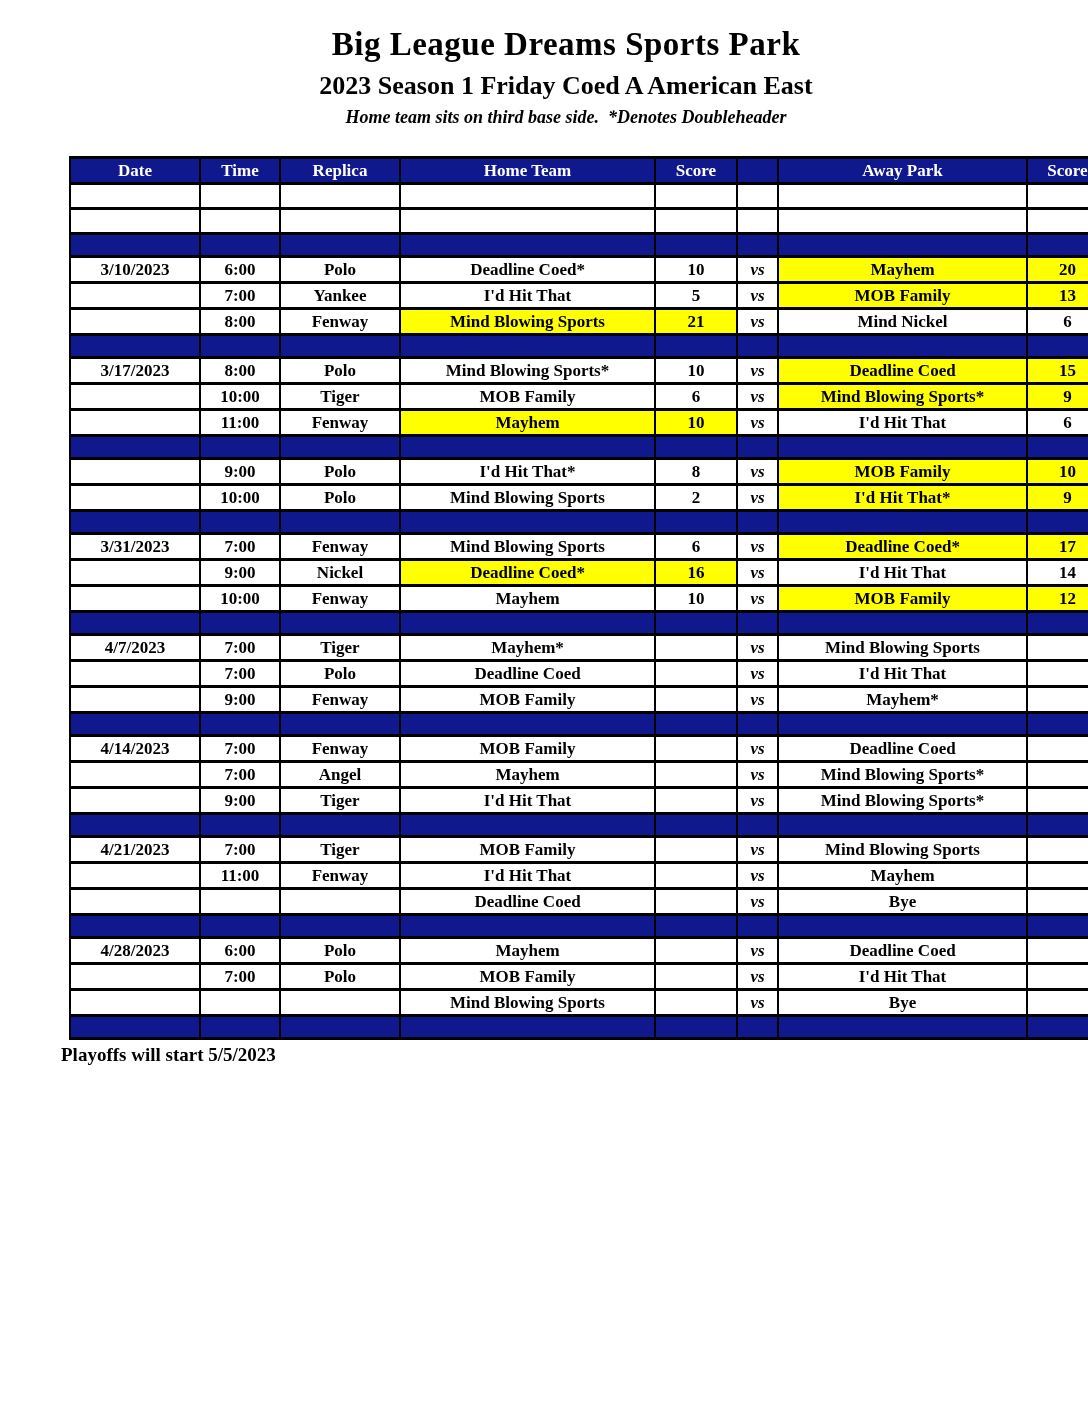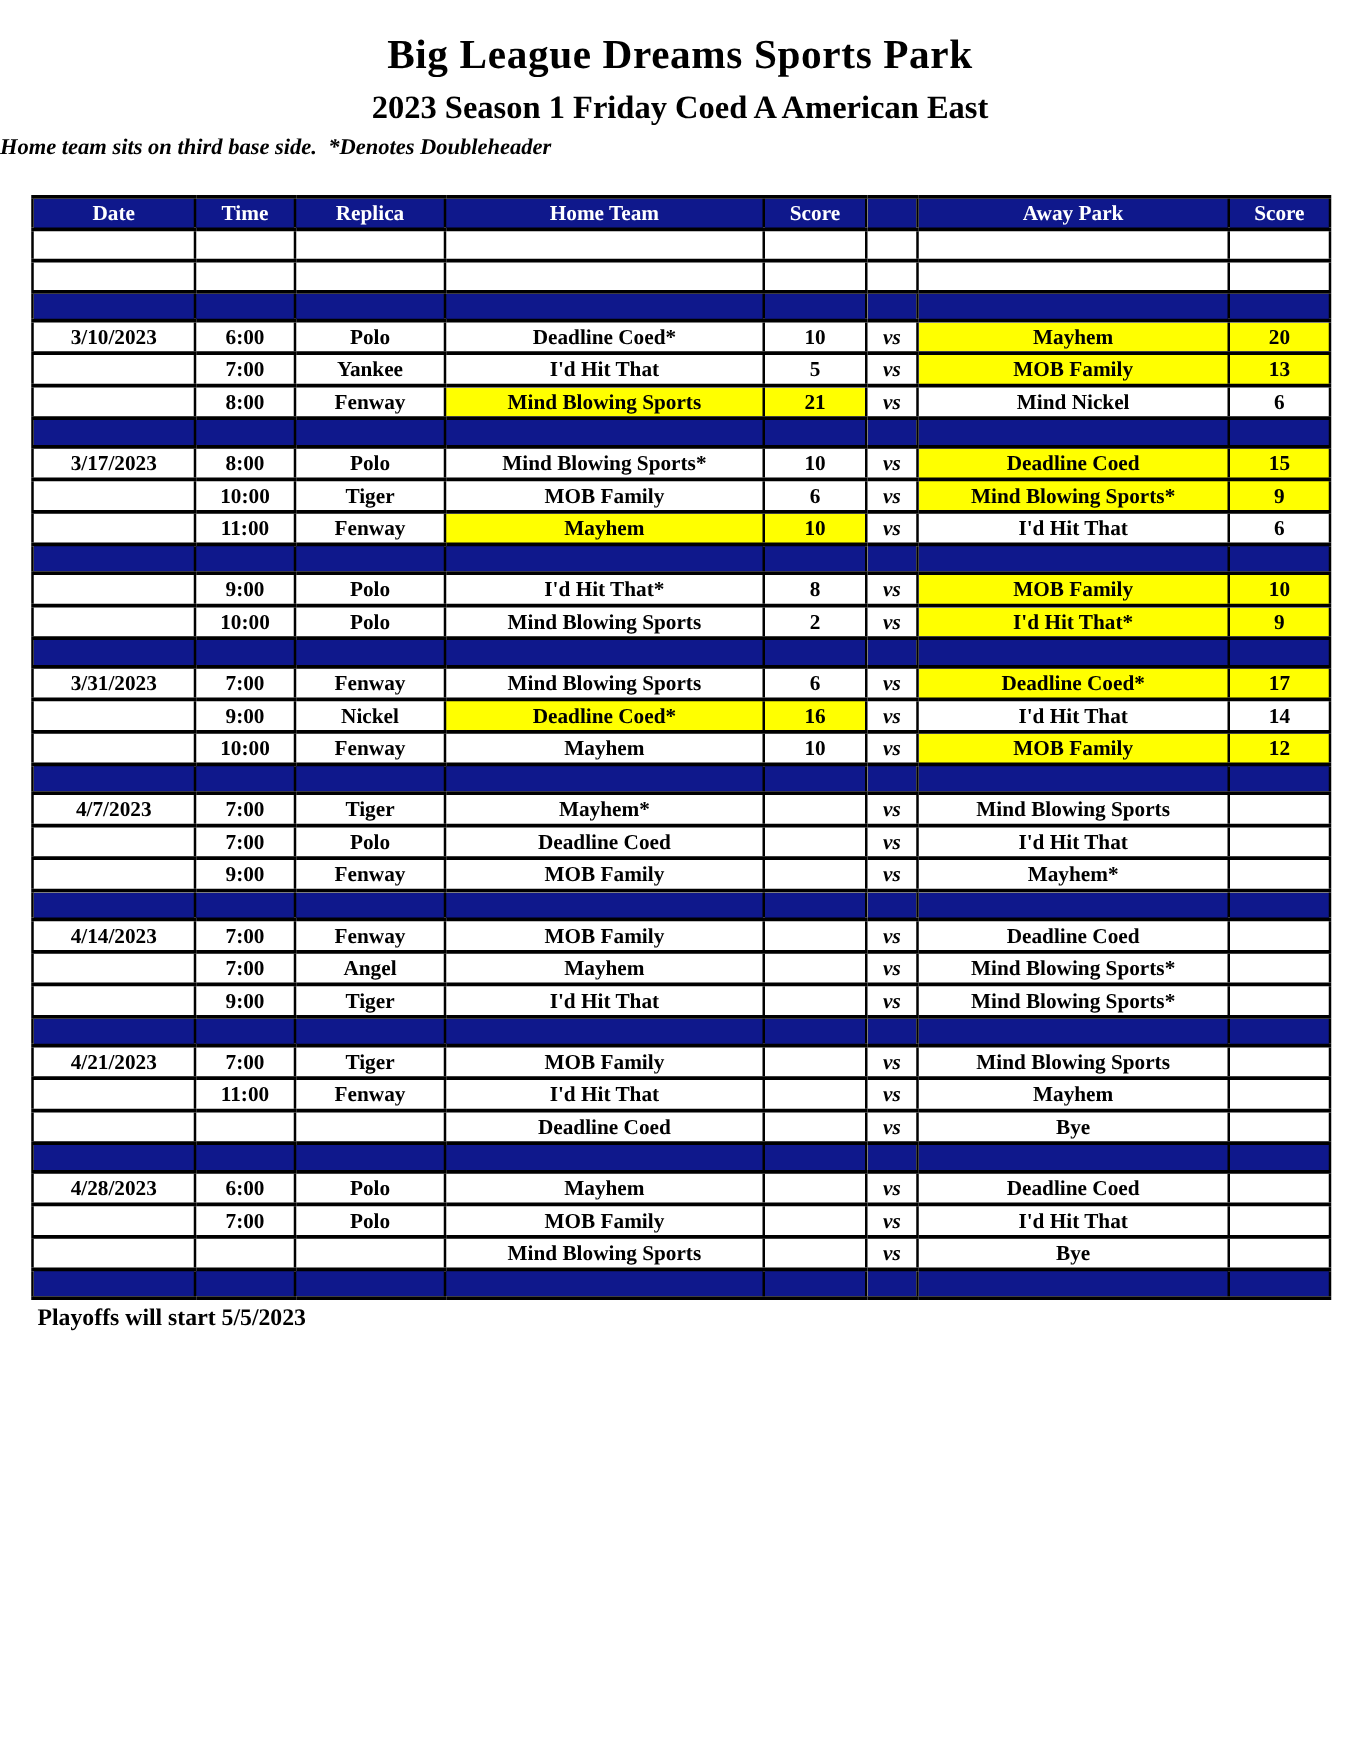--- a/index.html
+++ b/index.html
@@ -13,38 +13,40 @@
     margin: 0; padding: 0;
     background: var(--paper);
     font-family: "Liberation Serif", "DejaVu Serif", serif;
   }
   .page {
     width: 1088px;
     height: 1408px;
     background: var(--paper);
     position: relative;
     overflow: hidden;
+    padding-left: 44px;
   }
   .title {
     margin: 26px 0 0 0;
     text-align: center;
     font-size: 33px;
     font-weight: bold;
     color: var(--ink);
     letter-spacing: 0.5px;
   }
   .subtitle {
     margin: 8px 0 0 0;
     text-align: center;
     font-size: 26px;
     font-weight: bold;
     color: var(--ink);
   }
   .note {
     margin: 6px 0 19px 0;
+    text-align: center;
     font-size: 18px;
     font-weight: bold;
     font-style: italic;
     color: var(--ink);
     white-space: pre;
   }
   table.schedule {
     border-collapse: collapse;
     table-layout: fixed;
     width: 1038px;
@@ -69,21 +71,21 @@
     color: #FFFFFF;
     height: 26px;
     font-size: 17px;
   }
   tr.game td { height: 26px; background: var(--paper); }
   tr.empty td { height: 25px; background: var(--paper); }
   tr.sep td { height: 23px; background: var(--navy); }
   td.hl { background: var(--hl) !important; }
   td.vs { font-style: italic; font-size: 16px; }
   .playoffs {
-    margin: 4px 0 0 30px;
+    margin: 4px 0 0 17px;
     font-size: 19px;
     font-weight: bold;
     color: var(--ink);
   }
 </style>
 </head>
 <body>
 
 <div class="page">
   <h1 class="title">Big League Dreams Sports Park</h1>

